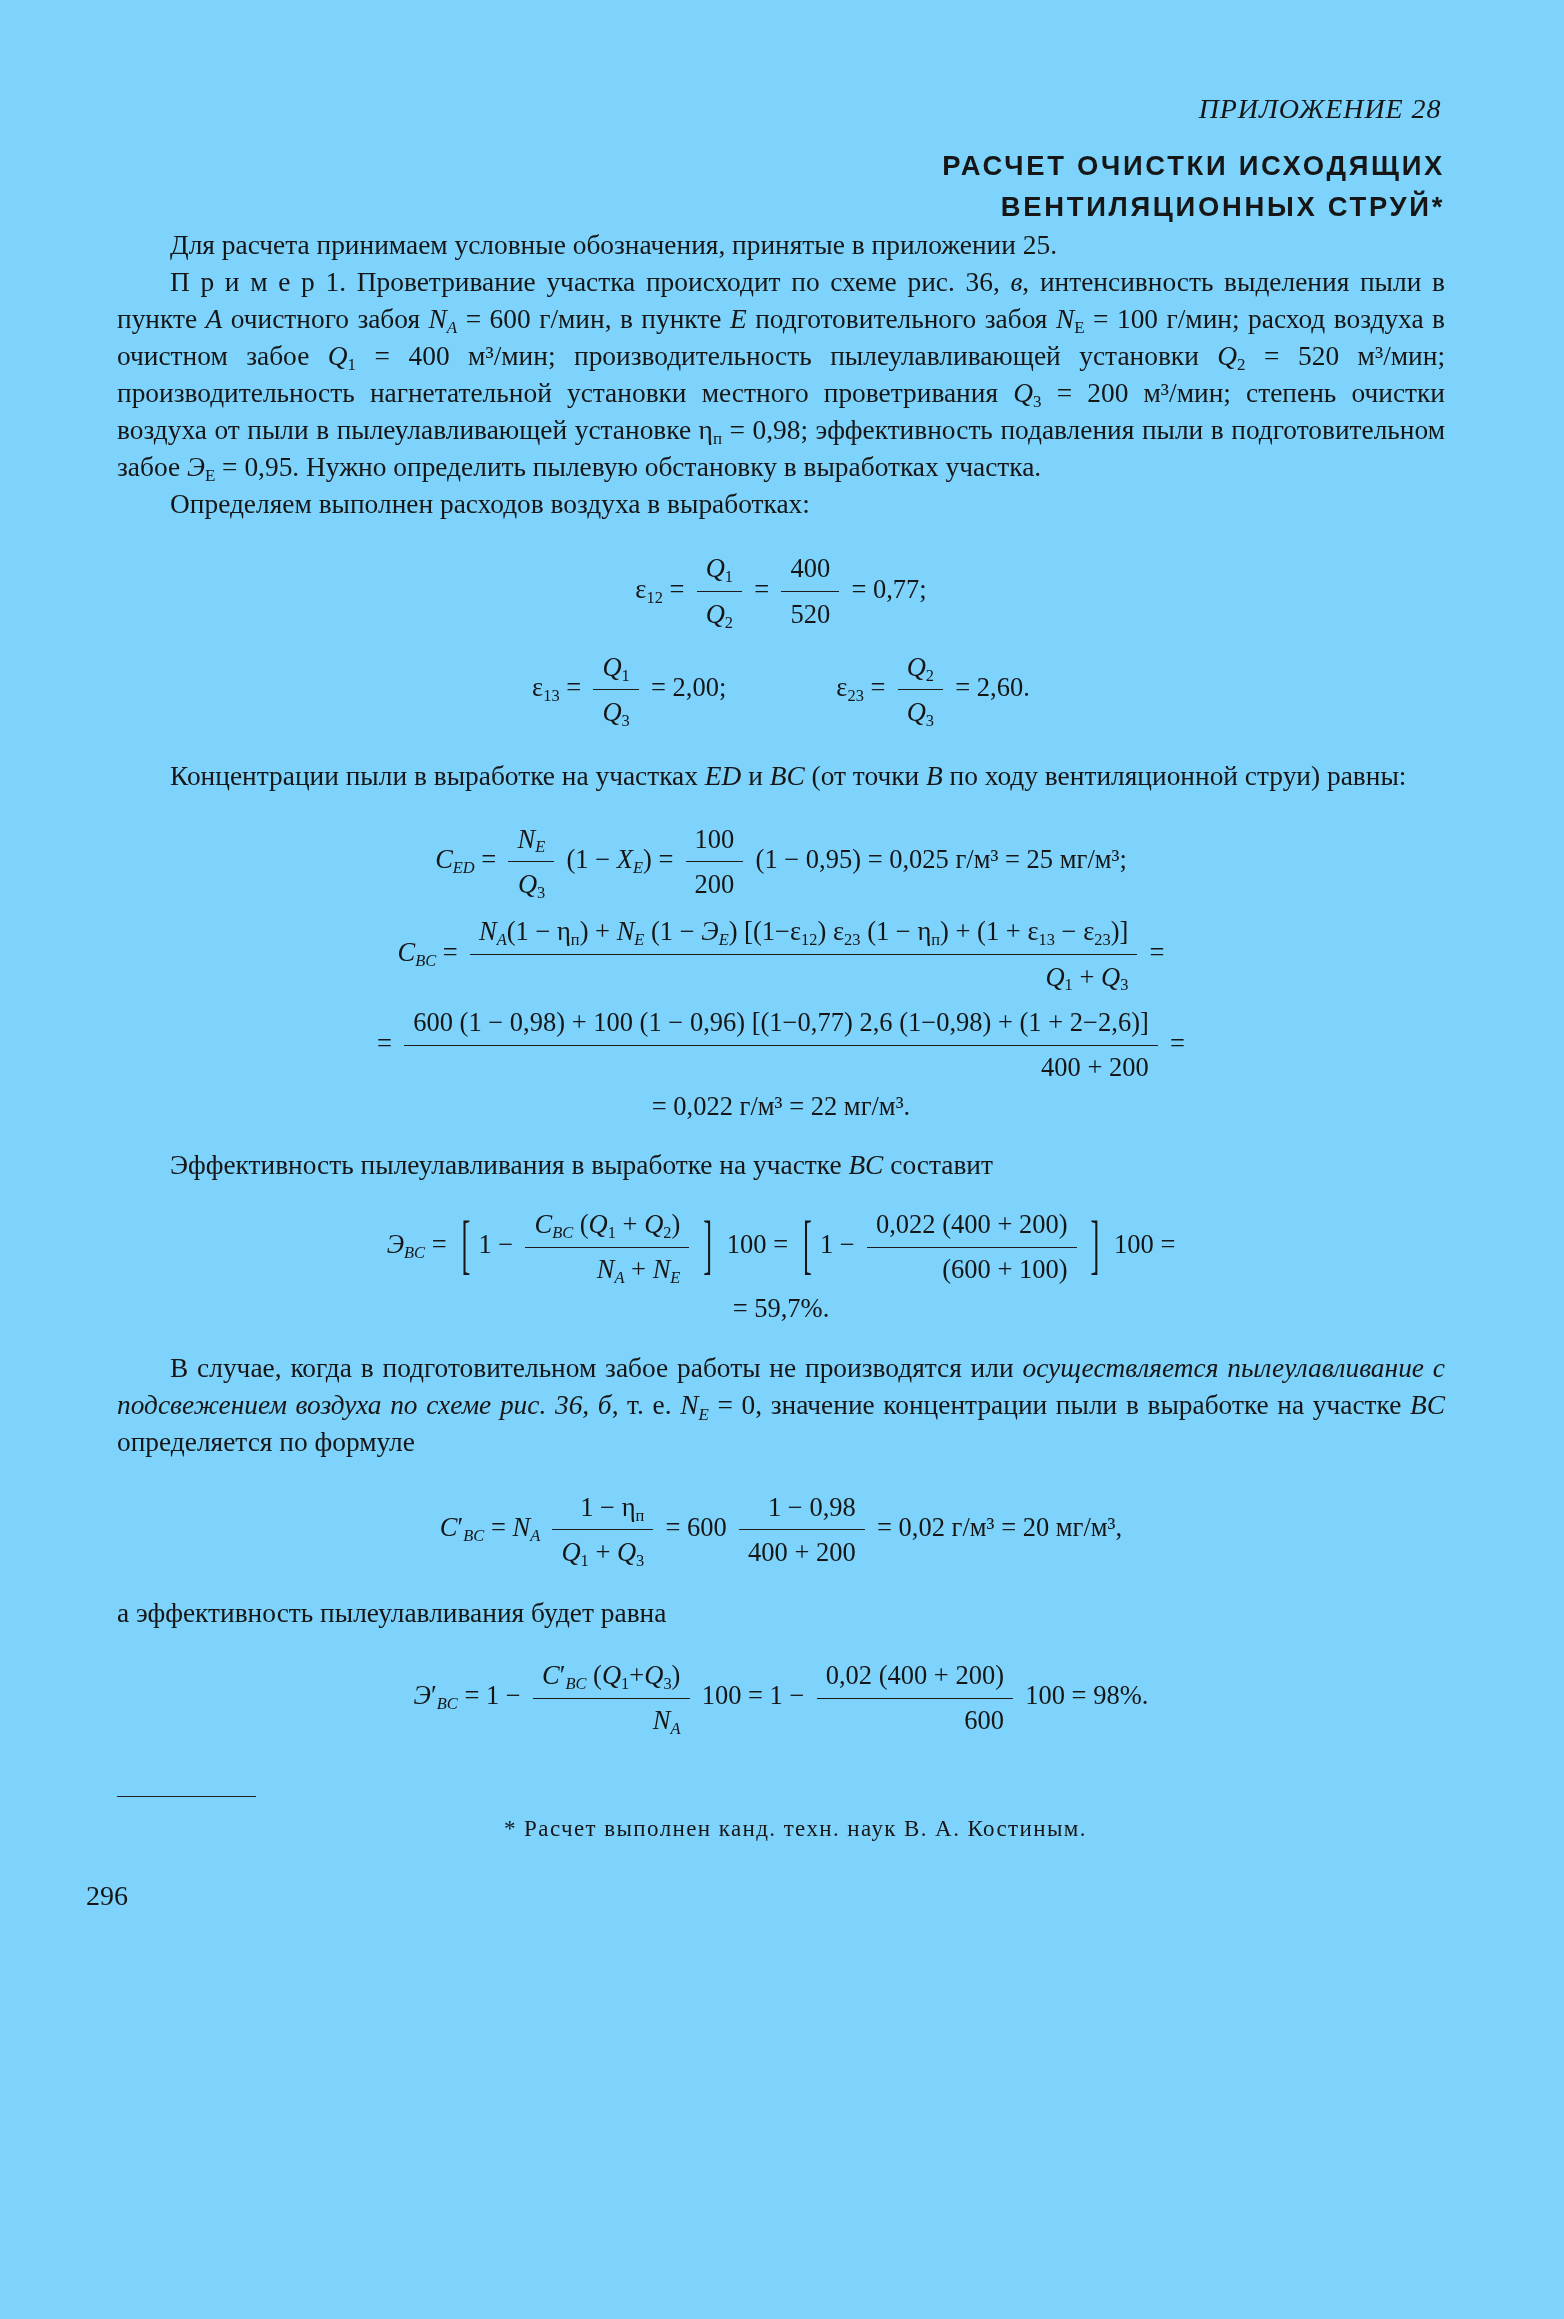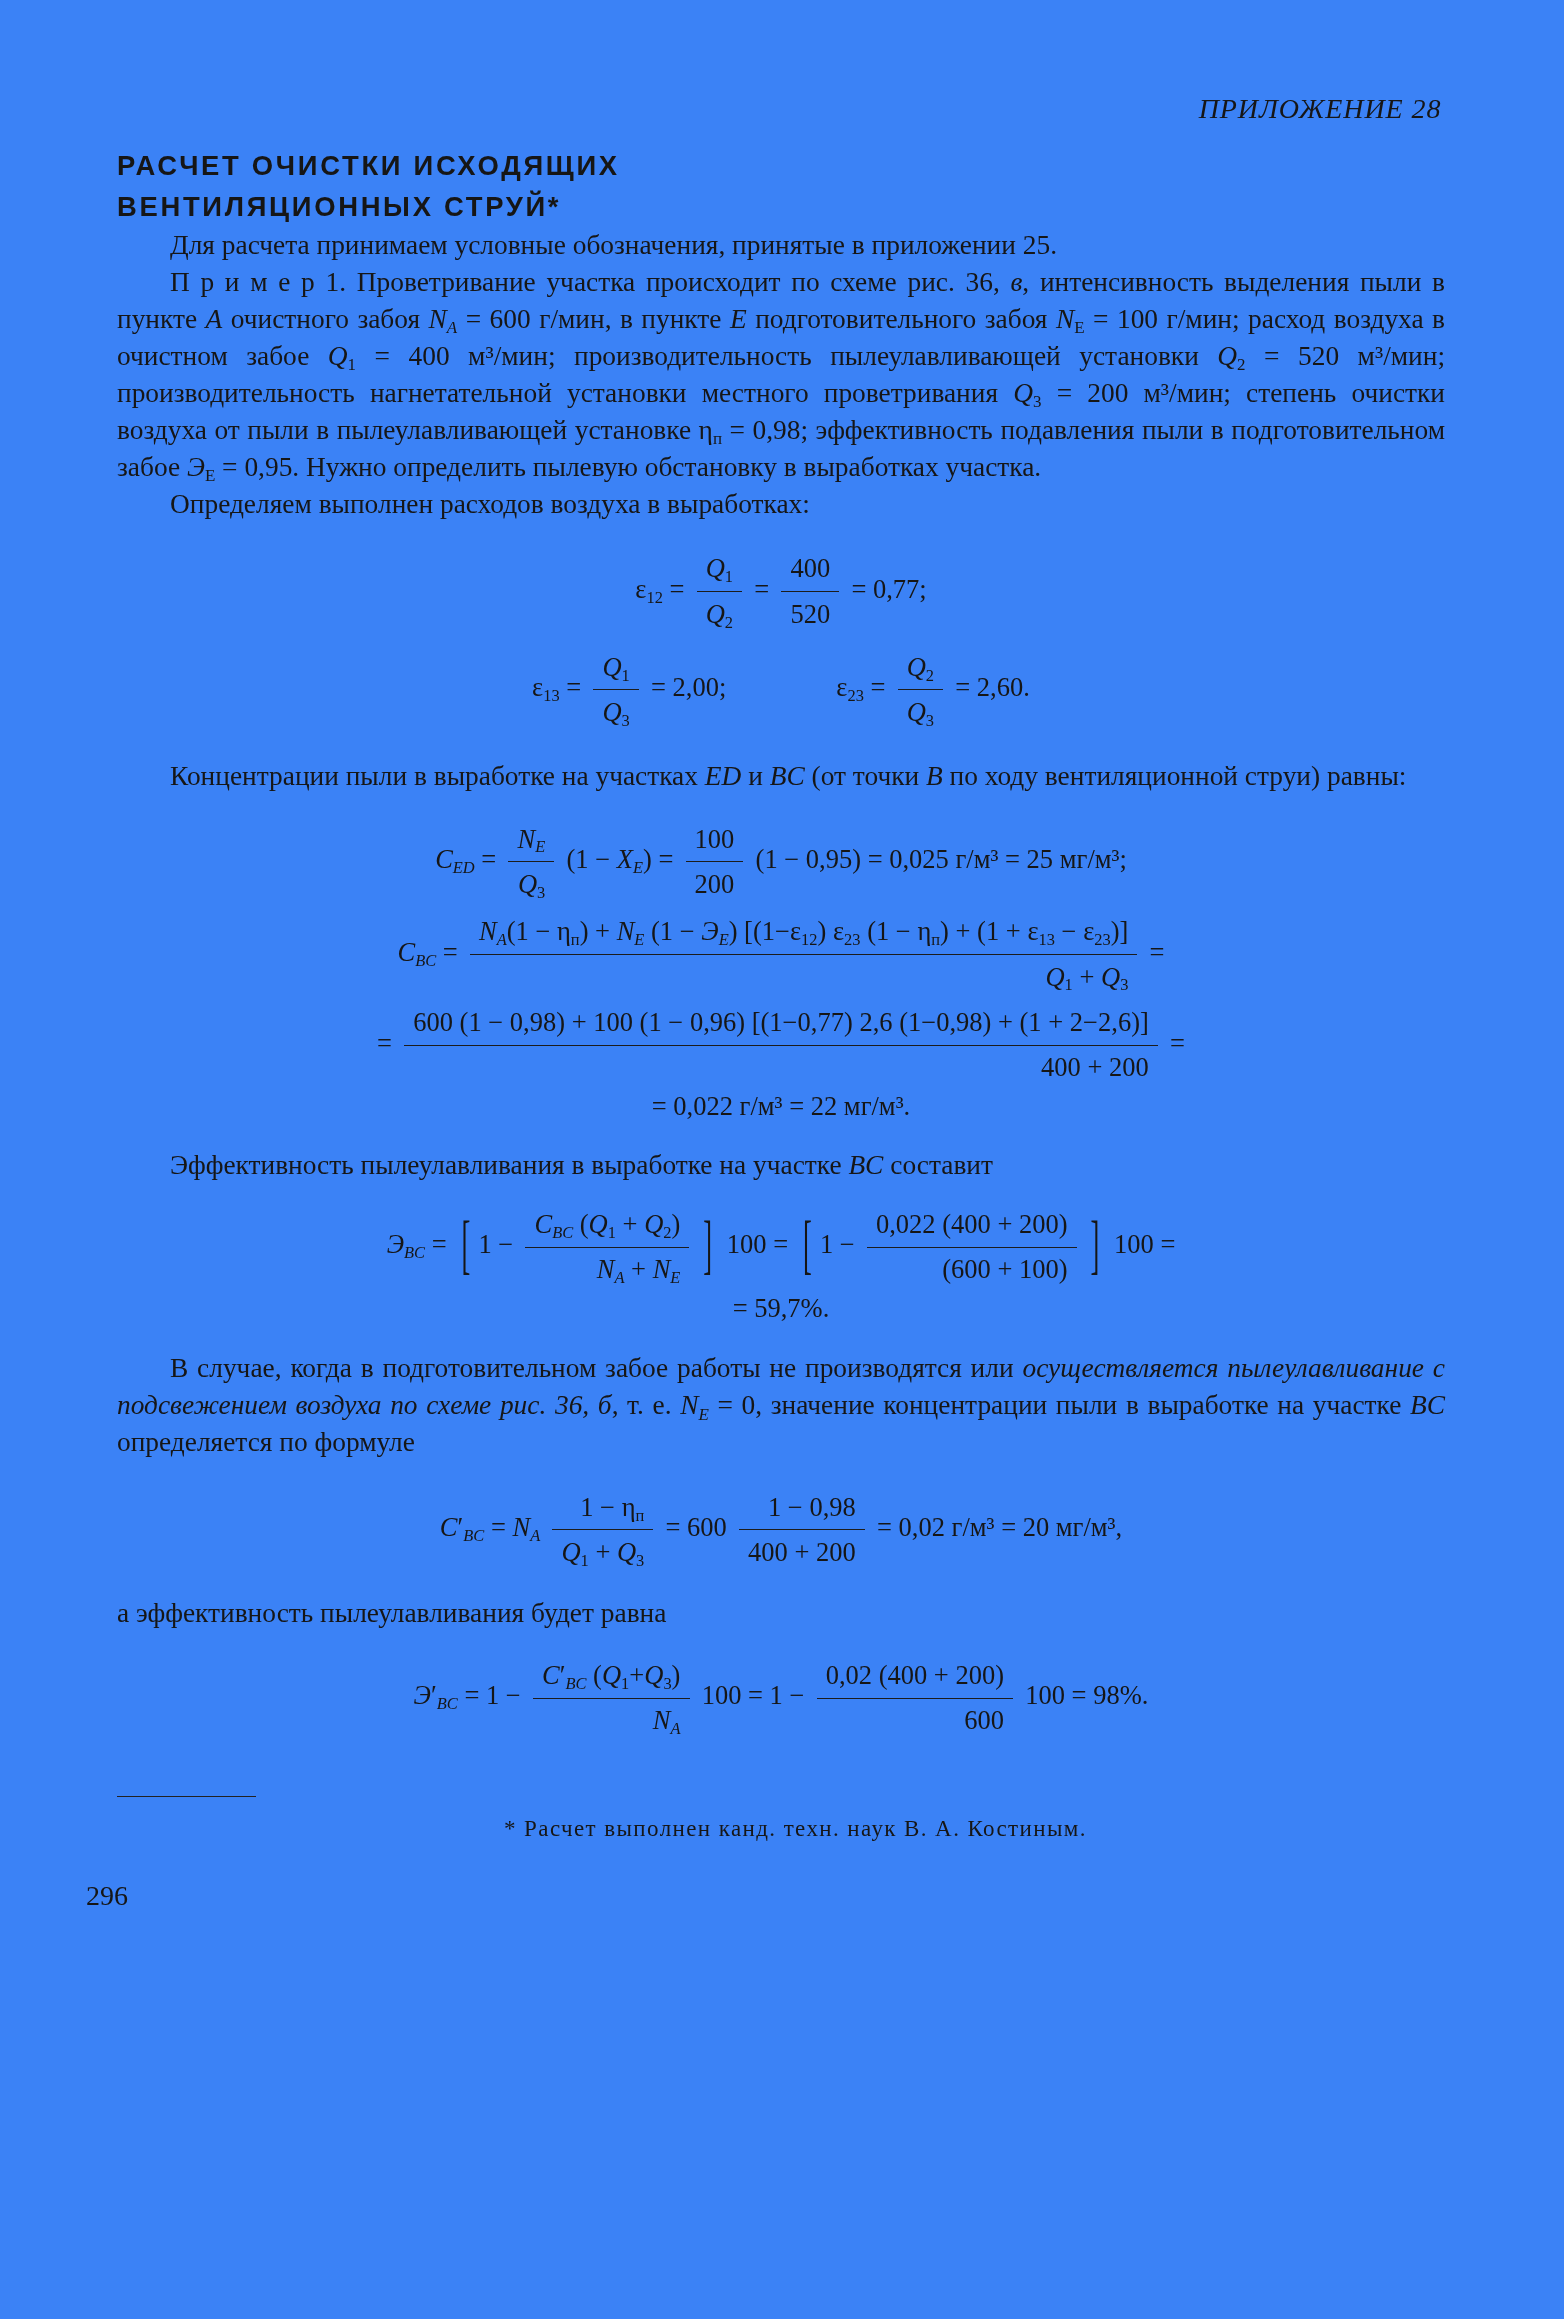--- a/index.html
+++ b/index.html
@@ -1,28 +1,28 @@
 <!DOCTYPE html>
 <html style="font-size:14.6px"><head>
 <meta charset="utf-8">
 <style>
   * { box-sizing: border-box; }
   html, body { margin: 0; padding: 0; background: #d8d8d2; }
   .page {
     width: 1564px; height: 2320px; margin: 0 auto;
-    background: #3b82f6; color: #161616;
+    background: #7dd3fc; color: #161616;
     font-family: "Liberation Serif", serif;
     font-size: 27.4px; line-height: 37px;
     padding: 90px 119px 37px 117px;
     position: relative; overflow: hidden;
   }
   .it { font-style: italic; }
   .header-right { text-align: right; font-style: italic; font-size: 28px; letter-spacing: 0.9px; padding-right: 3.7px; }
   .title {
-    text-align: left; font-family: "Liberation Sans", sans-serif;
+    text-align: right; font-family: "Liberation Sans", sans-serif;
     font-weight: bold; font-size: 27.4px; line-height: 41px; letter-spacing: 2.7px;
     margin-top: 18.3px;
   }
   p.body { margin: 0; text-align: justify; }
   .indent { text-indent: 53px; }
   .mt-p1 { margin-top: 38px; }
   .mt-p4 { margin-top: 20px; }
   .mt-p5 { margin-top: 22px; }
   .mt-p6 { margin-top: 35px; }
   .mt-p7 { margin-top: 7.3px; }

